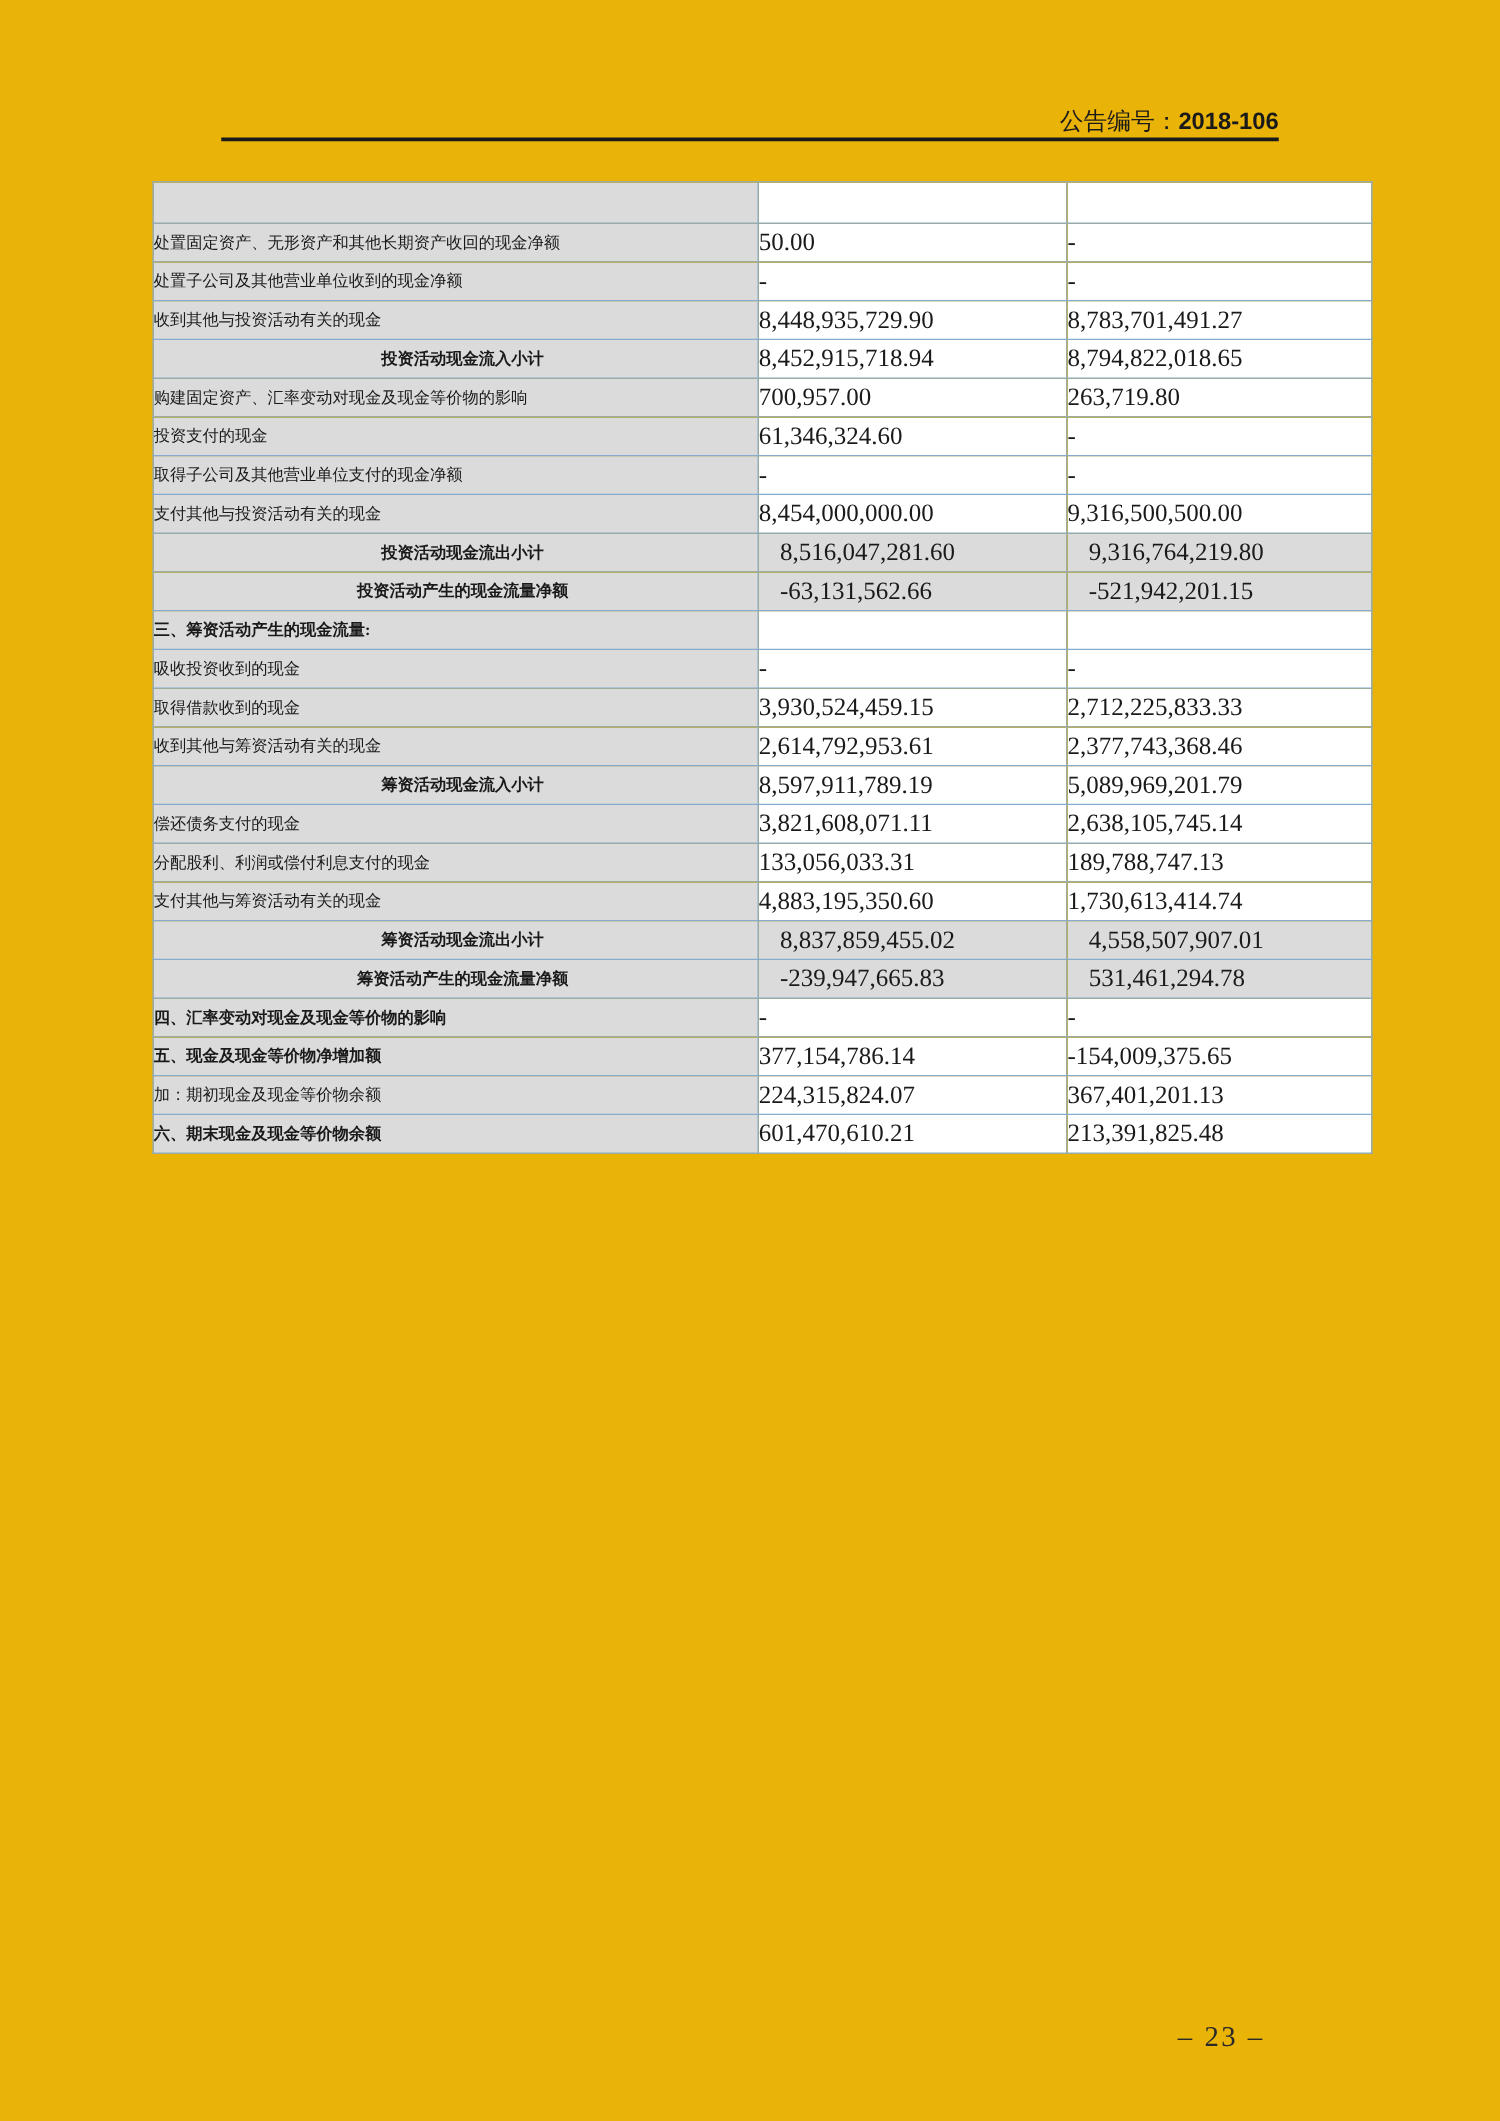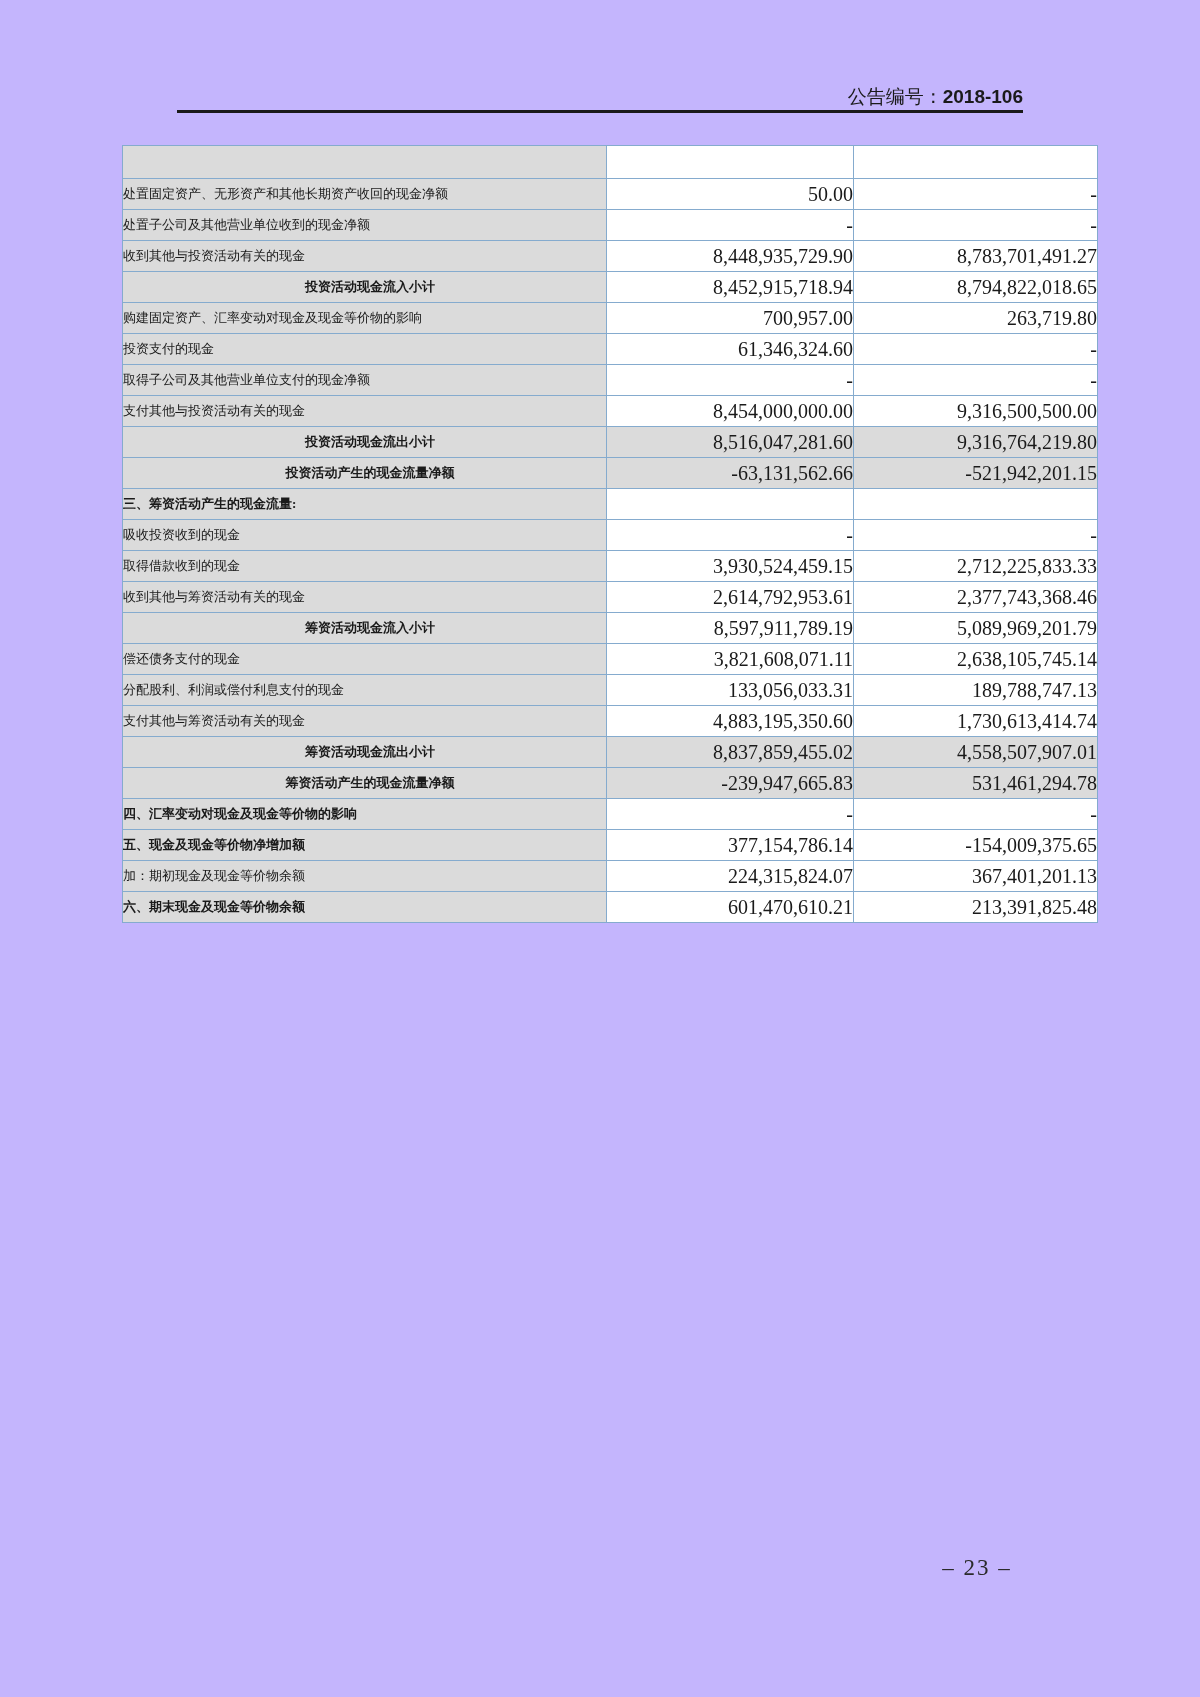--- a/index.html
+++ b/index.html
@@ -1,19 +1,19 @@
 <!DOCTYPE html>
 <html><head>
 <meta charset="utf-8">
 <style>
   html,body{margin:0;padding:0;background:#ffffff;}
   .page{
     position:relative;
     width:1200px;height:1697px;
-    background:#c4b5fd;
+    background:#eab308;
     outline:1px solid #d6d6d6;
     font-family:"Liberation Serif","DejaVu Serif",serif;
     color:#1a1a1a;
     overflow:hidden;
   }
   .announce{
     position:absolute;
     top:84px;right:177px;
     font-size:19px;
     white-space:nowrap;
@@ -50,33 +50,33 @@
   table.fin tr.header td{height:33px;}
   td.lbl{
     background:#dbdbdb;
     text-align:left;
     padding-left:8px;
     font-size:13px;
     font-family:Liberation Serif, serif;
   }
   td.num{
     background:#ffffff;
-    text-align:right;
+    text-align:left;
     padding-right:12px;
   }
   tr.section td.lbl{font-weight:bold;}
   tr.subtotal td.lbl, tr.subtotal-gray td.lbl{
     font-weight:bold;
     text-align:center;
     padding-left:11px;
   }
   tr.subtotal-gray td.num{background:#dbdbdb;padding-left:17px;}
   .pageno{
     position:absolute;
-    top:1555px;left:897px;
+    top:1617px;left:897px;
     width:160px;
     text-align:center;
     font-size:23px;
     color:#2a2a2a;
     letter-spacing:2px;
   }
 </style>
 </head>
 <body>
 

